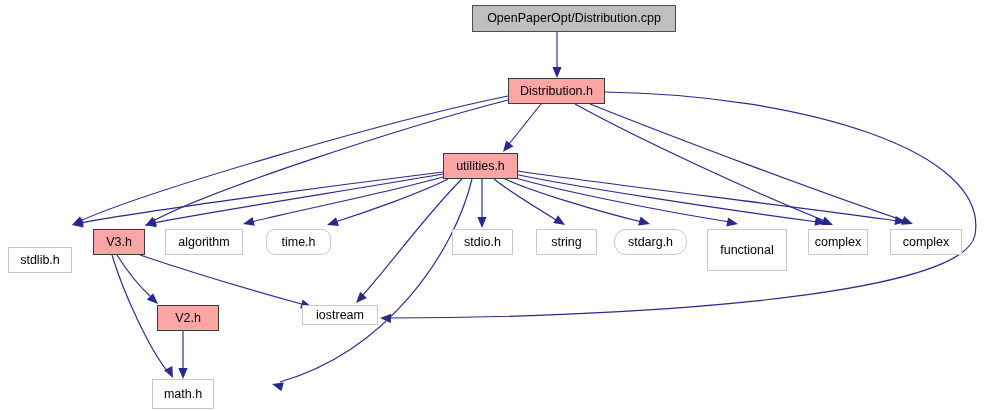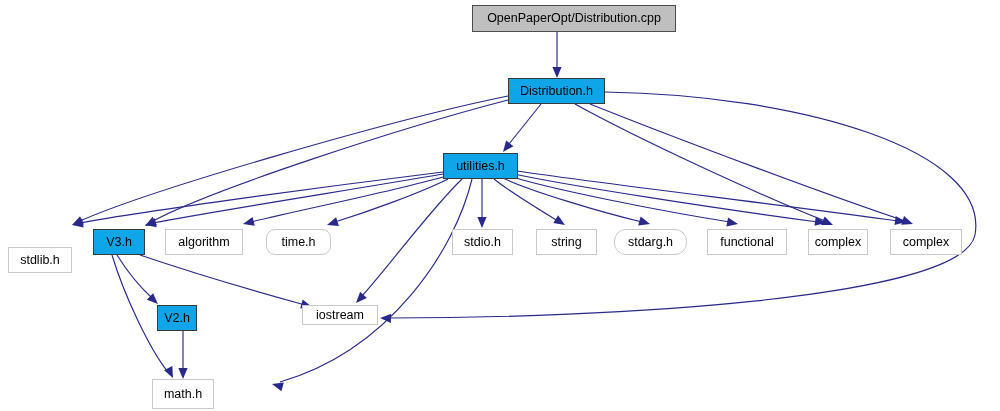--- a/index.html
+++ b/index.html
@@ -23,21 +23,21 @@
     line-height:1;
     color:#000000;
     white-space:nowrap;
     background:#ffffff;
     border:1px solid #c8c8c8;
     z-index:5;
   }
   
   .node.plain{border:1px solid #c9c9c9;background:#ffffff;}
   
-  .node.linked{border:1.6px solid #3a3a3a;background:#0ea5e9;}
+  .node.linked{border:1.6px solid #3a3a3a;background:#fca5a5;}
   
   .node.root{
     border:1.6px solid #4d4d4d;
     background:#bfbfbf;
   }
 </style>
 </head>
 <body>
 
 <div id="graph">
@@ -115,30 +115,30 @@
       </div>
       <div class="node plain" style="left: 452px; top: 229px; width: 61px; height: 26px;">
         <span>stdio.h</span>
       </div>
       <div class="node plain" style="left: 536px; top: 229px; width: 61px; height: 26px;">
         <span>string</span>
       </div>
       <div class="node plain" style="left: 614px; top: 229px; width: 73px; height: 26px; border-radius: 12px;">
         <span>stdarg.h</span>
       </div>
-      <div class="node plain" style="left: 707px; top: 229px; width: 80px; height: 26px;">
+      <div class="node plain" style="left: 707px; top: 229px; width: 80px; height: 42px;">
         <span>functional</span>
       </div>
       <div class="node plain" style="left: 808px; top: 229px; width: 60px; height: 26px;">
         <span>complex</span>
       </div>
       <div class="node plain" style="left: 890px; top: 229px; width: 72px; height: 26px;">
         <span>complex</span>
       </div>
-      <div class="node linked" style="left: 157px; top: 305px; width: 40px; height: 26px;">
+      <div class="node linked" style="left: 157px; top: 305px; width: 62px; height: 26px;">
         <span>V2.h</span>
       </div>
       <div class="node plain" style="left: 302px; top: 305px; width: 76px; height: 20px;">
         <span>iostream</span>
       </div>
       <div class="node plain" style="left: 152px; top: 379px; width: 62px; height: 30px;">
         <span>math.h</span>
       </div>
     </div>
 

